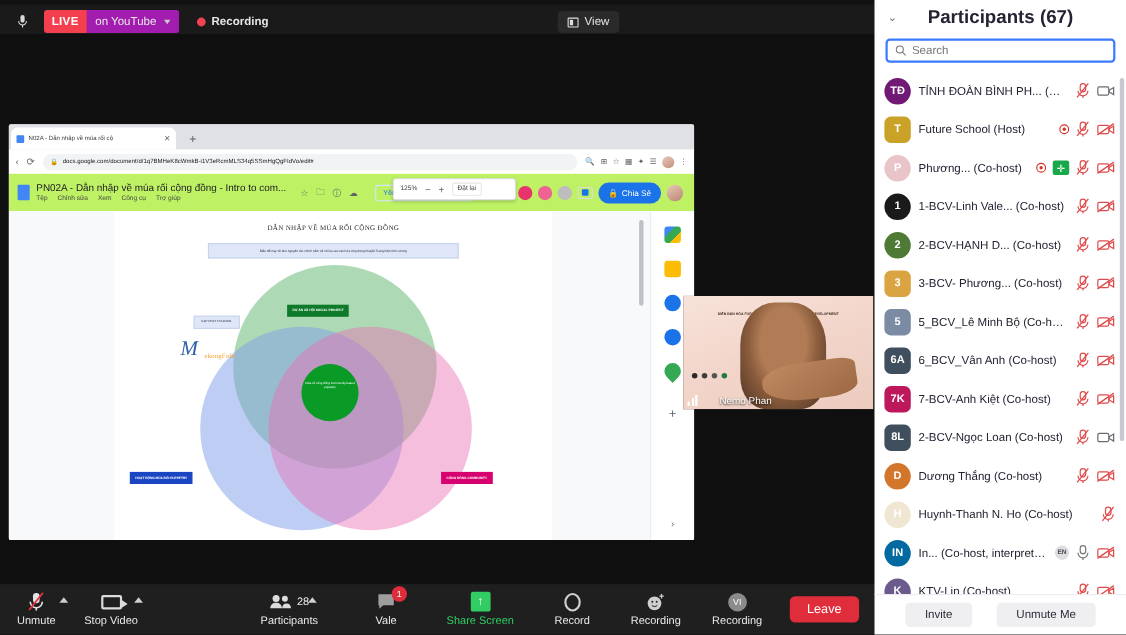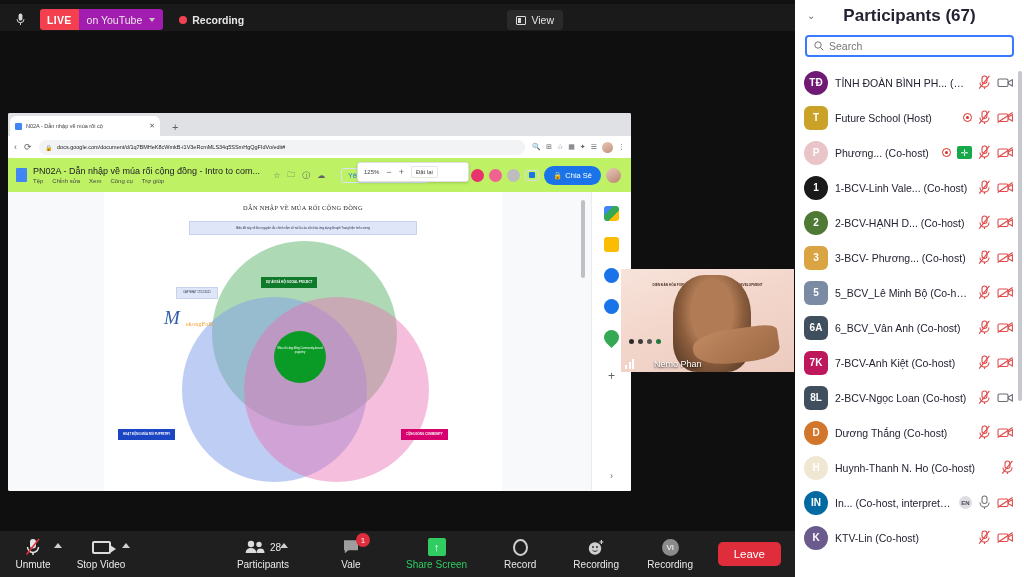--- a/index.html
+++ b/index.html
@@ -887,13 +887,17 @@
             <svg class="ic" width="17" height="13" viewBox="0 0 17 13">
               <rect x="1" y="3" width="10" height="7.5" rx="1.4" fill="none" stroke="#e04b4b" stroke-width="1.1"></rect>
               <path d="M11.4 6l4-2.4v6.4l-4-2.4z" fill="none" stroke="#e04b4b" stroke-width="1.1"></path>
               <line x1="0.6" y1="11.6" x2="15.6" y2="1.4" stroke="#e04b4b" stroke-width="1.2"></line>
             </svg>
           </span>
         </div>
       </div>
     </div>
 
+  <div class="panel-foot">
+    <div class="foot-btn">Invite</div>
+    <div class="foot-btn">Unmute Me</div>
+  </div>
 </div>
 
 </body></html>

